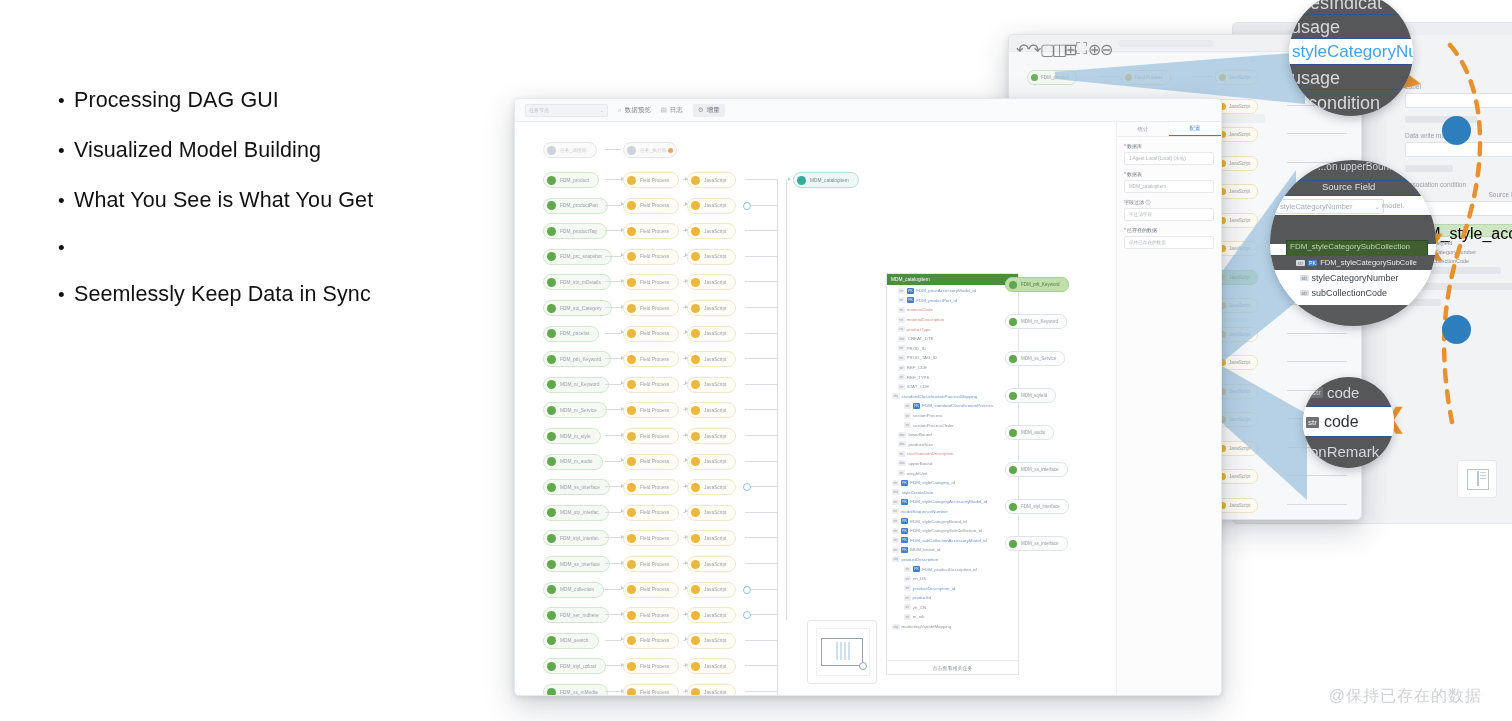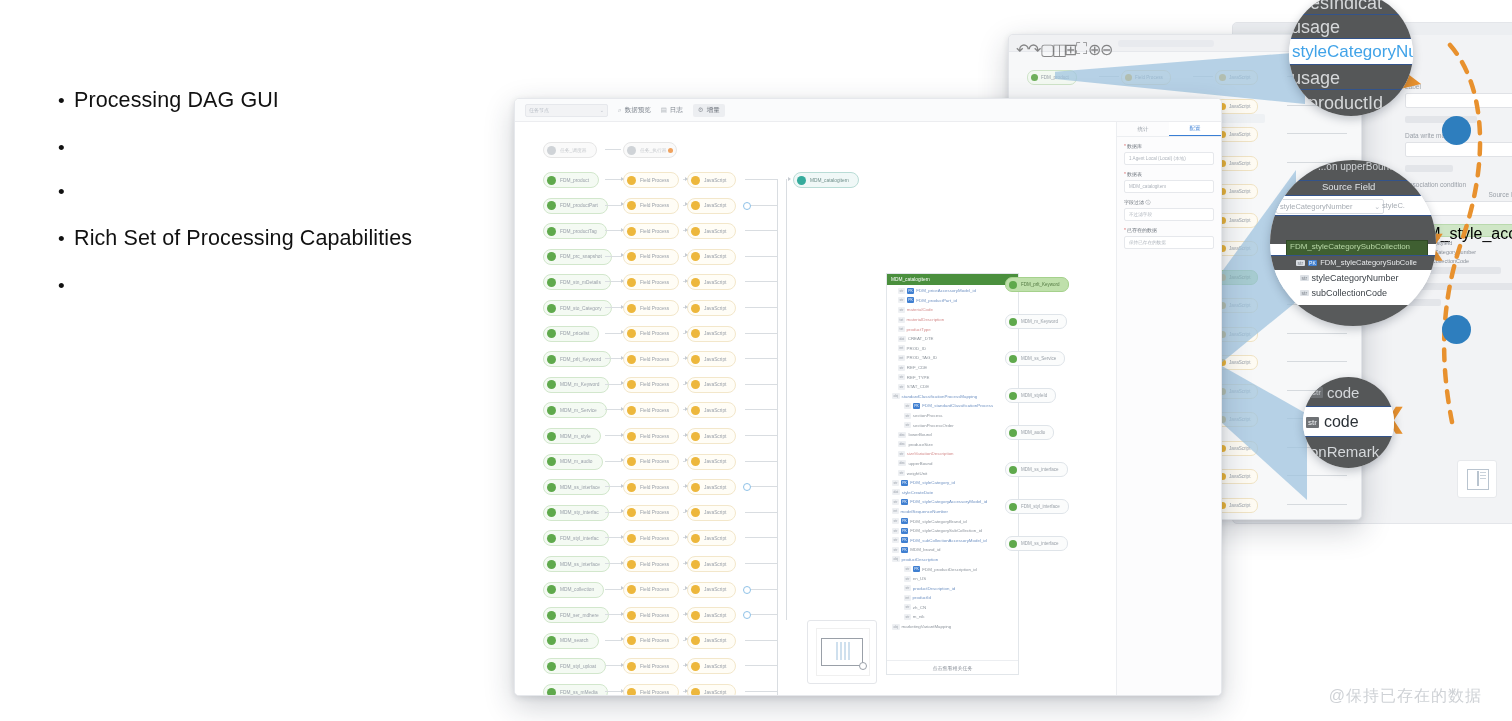--- a/index.html
+++ b/index.html
@@ -165,30 +165,32 @@
 
 <div class="slide">
 
   <div class="bullets">
     <div class="bullet-row">
       <span class="bullet-dot">•</span>
       <span class="bullet-text">Processing DAG GUI</span>
     </div>
     <div class="bullet-row">
       <span class="bullet-dot">•</span>
+      <span class="bullet-text">Visualized Model Building</span>
     </div>
     <div class="bullet-row">
       <span class="bullet-dot">•</span>
+      <span class="bullet-text">What You See is What You Get</span>
     </div>
     <div class="bullet-row">
       <span class="bullet-dot">•</span>
-      <span class="bullet-text">Rich Set of Processing Capabilities</span>
     </div>
     <div class="bullet-row">
       <span class="bullet-dot">•</span>
+      <span class="bullet-text">Seemlessly Keep Data in Sync</span>
     </div>
   </div>
 
   <div class="win win-back">
     <div class="back-strip" style="top:0;"></div>
     <div class="back-panel">
       <div class="bp-lbl">Label</div>
       <div class="bp-box"></div>
       <div class="bp-line w60"></div>
       <div class="bp-lbl">Data write model</div>
@@ -1163,38 +1165,38 @@
       <div class="co-rule" style="top:46px;"></div>
       <div class="co-band sel" style="top:47px;height:25px;"></div>
       <div class="co-rule" style="top:72px;"></div>
       <div class="co-band" style="top:73px;height:24px;"></div>
       <div class="co-rule" style="top:97px;"></div>
       <div class="co-band" style="top:98px;height:26px;"></div>
       <div class="co-txt" style="left:6px;top:1px;">...esIndicat</div>
       <div class="co-txt" style="left:2px;top:25px;">usage</div>
       <div class="co-txt sel" style="left:3px;top:50px;font-size:17px;">styleCategoryNumber</div>
       <div class="co-txt" style="left:2px;top:76px;">usage</div>
-      <div class="co-txt" style="left:4px;top:101px;">...productId</div>
+      <div class="co-txt" style="left:4px;top:101px;">...condition</div>
     </div>
   </div>
 
   <div class="callout" style="left:1270px;top:160px;width:166px;height:166px;">
     <div class="callout-inner">
       <div class="co-band" style="top:0;height:20px;"></div>
       <div class="co-rule" style="top:20px;"></div>
       <div class="co-band" style="top:21px;height:14px;"></div>
       <div class="co-rule" style="top:35px;"></div>
       <div style="position:absolute;left:0;right:0;top:36px;height:18px;background:#fff;"></div>
       <div style="position:absolute;left:6px;top:39px;width:100px;height:13px;
            border:1px solid #d7dbe0;border-radius:2px;background:#fff;
            display:flex;align-items:center;justify-content:space-between;padding:0 3px;">
         <span style="font-size:7.5px;color:#a6acb3;">styleCategoryNumber</span>
         <span style="font-size:7px;color:#b6bcc3;">⌄</span>
       </div>
-      <div style="position:absolute;left:112px;top:41px;font-size:7.5px;color:#a6acb3;">styleC.</div>
+      <div style="position:absolute;left:112px;top:41px;font-size:7.5px;color:#a6acb3;">model.</div>
       <div class="co-rule" style="top:55px;"></div>
       <div class="co-band" style="top:56px;height:28px;"></div>
       <div style="position:absolute;left:16px;top:80px;right:8px;height:14px;
            background:#3f5f31;border:1px solid #2f4a24;">
         <span style="position:absolute;left:3px;top:1px;font-size:8px;color:#b8d8a6;white-space:nowrap;">FDM_styleCategorySubCollection</span>
       </div>
       <div class="co-rule" style="top:95px;"></div>
       <div class="co-band" style="top:96px;height:14px;"></div>
       <div style="position:absolute;left:26px;top:98px;display:flex;align-items:center;gap:3px;">
         <span style="background:#d9dde2;color:#7a8089;font-size:5px;padding:0 1.5px;border-radius:1px;">str</span>

